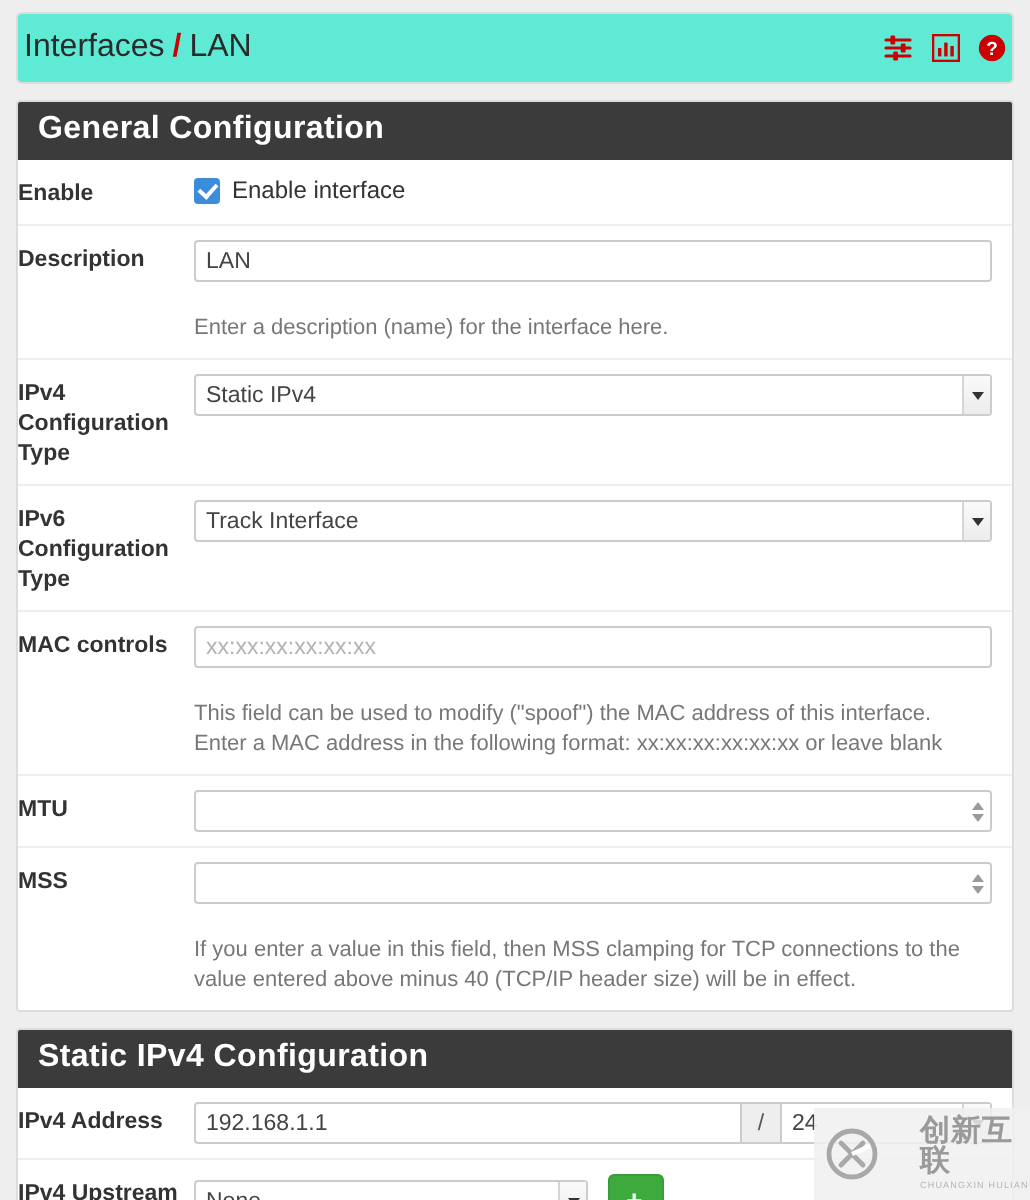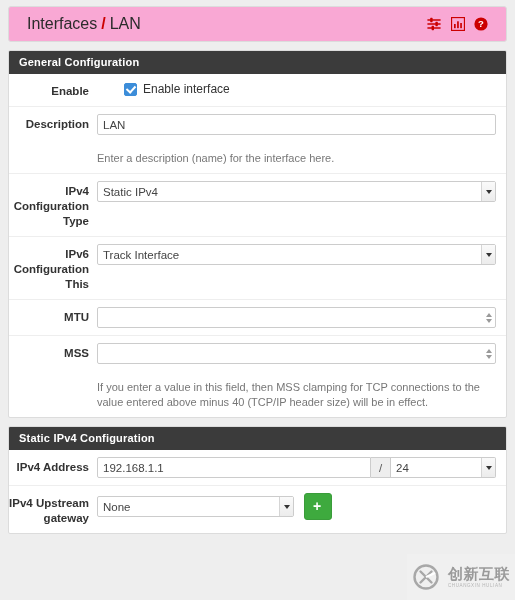--- a/index.html
+++ b/index.html
@@ -10,62 +10,62 @@
     font-family: "Liberation Sans", sans-serif;
     -webkit-font-smoothing: antialiased;
     overflow: hidden;
   }
   .page { width: 515px; height: 600px; position: relative; background: #eeeeee; }
 
   
   .breadcrumb-bar {
     margin: 6px 8px 0 8px;
     height: 36px;
-    background: #f9a8d4;
+    background: #5eead4;
     border: 1px solid #dcdcdc;
     border-radius: 3px;
     display: flex;
     align-items: center;
-    padding: 0 18px;
+    padding: 0 3px;
   }
   .crumbs { font-size: 16px; color: #333; display: flex; align-items: baseline; gap: 4px; }
   .crumb-link { color: #2b2b2b; }
   .crumb-sep { color: #cc0000; font-weight: bold; }
   .crumb-current { color: #2b2b2b; }
   .head-icons { margin-left: auto; display: flex; align-items: center; gap: 9px; }
   .head-icons svg { display: block; }
 
   
   .panel {
     margin: 8px 8px 0 8px;
     background: #ffffff;
     border: 1px solid #dcdcdc;
     border-radius: 2px;
     overflow: hidden;
   }
   .panel-head {
     background: #3b3b3b;
     color: #ffffff;
-    font-size: 11px;
+    font-size: 16px;
     font-weight: bold;
     padding: 5px 10px 6px 10px;
     letter-spacing: .2px;
   }
   .panel-body { padding: 0; }
 
   .row {
     display: flex;
     border-bottom: 1px solid #eeeeee;
     padding: 7px 10px 7px 0;
   }
   .row:last-child { border-bottom: none; }
   .row-label {
     width: 88px;
     flex: 0 0 88px;
-    text-align: right;
+    text-align: left;
     font-size: 11.5px;
     font-weight: bold;
     color: #333333;
     line-height: 15px;
     padding-top: 3px;
     padding-right: 8px;
   }
   .row-field { flex: 1 1 auto; min-width: 0; }
 
   .help {
@@ -112,21 +112,21 @@
     width: 9px; height: 17px;
     display: flex; flex-direction: column;
     justify-content: center; align-items: center; gap: 2px;
     pointer-events: none;
   }
   .spin i { display: block; width: 0; height: 0; }
   .spin .up { border-left: 3px solid transparent; border-right: 3px solid transparent; border-bottom: 4px solid #9a9a9a; }
   .spin .dn { border-left: 3px solid transparent; border-right: 3px solid transparent; border-top: 4px solid #9a9a9a; }
 
   
-  .chk-line { display: flex; align-items: center; gap: 6px; padding-top: 1px; margin-left: 27px; }
+  .chk-line { display: flex; align-items: center; gap: 6px; padding-top: 1px; }
   .chk {
     width: 13px; height: 13px;
     background: #3c8dd9;
     border: 1px solid #3c8dd9;
     border-radius: 2px;
     position: relative;
     flex: 0 0 13px;
   }
   .chk::after {
     content: "";
@@ -172,21 +172,21 @@
     white-space: nowrap;
   }
   .btn-green .plus { font-size: 14px; font-weight: bold; line-height: 1; }
 
   
   .watermark {
     position: absolute;
     right: 0px; bottom: 6px;
     width: 108px; height: 46px;
     background: rgba(240,240,240,0.86);
-    display: flex; align-items: center; gap: 9px;
+    display: flex; align-items: center; gap: 21px;
     padding-left: 6px;
     pointer-events: none;
   }
   .wm-logo { width: 26px; height: 26px; flex: 0 0 26px; }
   .wm-text { display: flex; flex-direction: column; line-height: 1; }
   .wm-cn { font-size: 15px; color: #9a9a9a; font-weight: bold; letter-spacing: .5px; }
   .wm-en { font-size: 4.5px; color: #b5b5b5; letter-spacing: .6px; margin-top: 3px; }
 </style>
 </head>
 <body>
@@ -259,29 +259,37 @@
         <div class="row-label">IPv4 Configuration Type</div>
         <div class="row-field">
           <div class="sel-wrap">
             <input class="inp" readonly="" value="Static IPv4" style="">
             <span class="sel-arrow"></span>
           </div>
         </div>
       </div>
 
       <div class="row">
-        <div class="row-label">IPv6 Configuration This</div>
+        <div class="row-label">IPv6 Configuration Type</div>
         <div class="row-field">
           <div class="sel-wrap">
             <input class="inp" readonly="" value="Track Interface" style="">
             <span class="sel-arrow"></span>
           </div>
         </div>
       </div>
 
+      <div class="row">
+        <div class="row-label">MAC controls</div>
+        <div class="row-field">
+          <input class="inp inp-ph" type="text" placeholder="xx:xx:xx:xx:xx:xx" style="">
+          <div class="help">This field can be used to modify ("spoof") the MAC address of this interface.</div>
+          <div class="help" style="margin-top:0">Enter a MAC address in the following format: xx:xx:xx:xx:xx:xx or leave blank</div>
+        </div>
+      </div>
 
       <div class="row">
         <div class="row-label">MTU</div>
         <div class="row-field">
           <div class="num-wrap">
             <input class="inp" type="text" value="" style="">
             <span class="spin">
                 <i class="up"></i>
                 <i class="dn"></i>
               </span>

